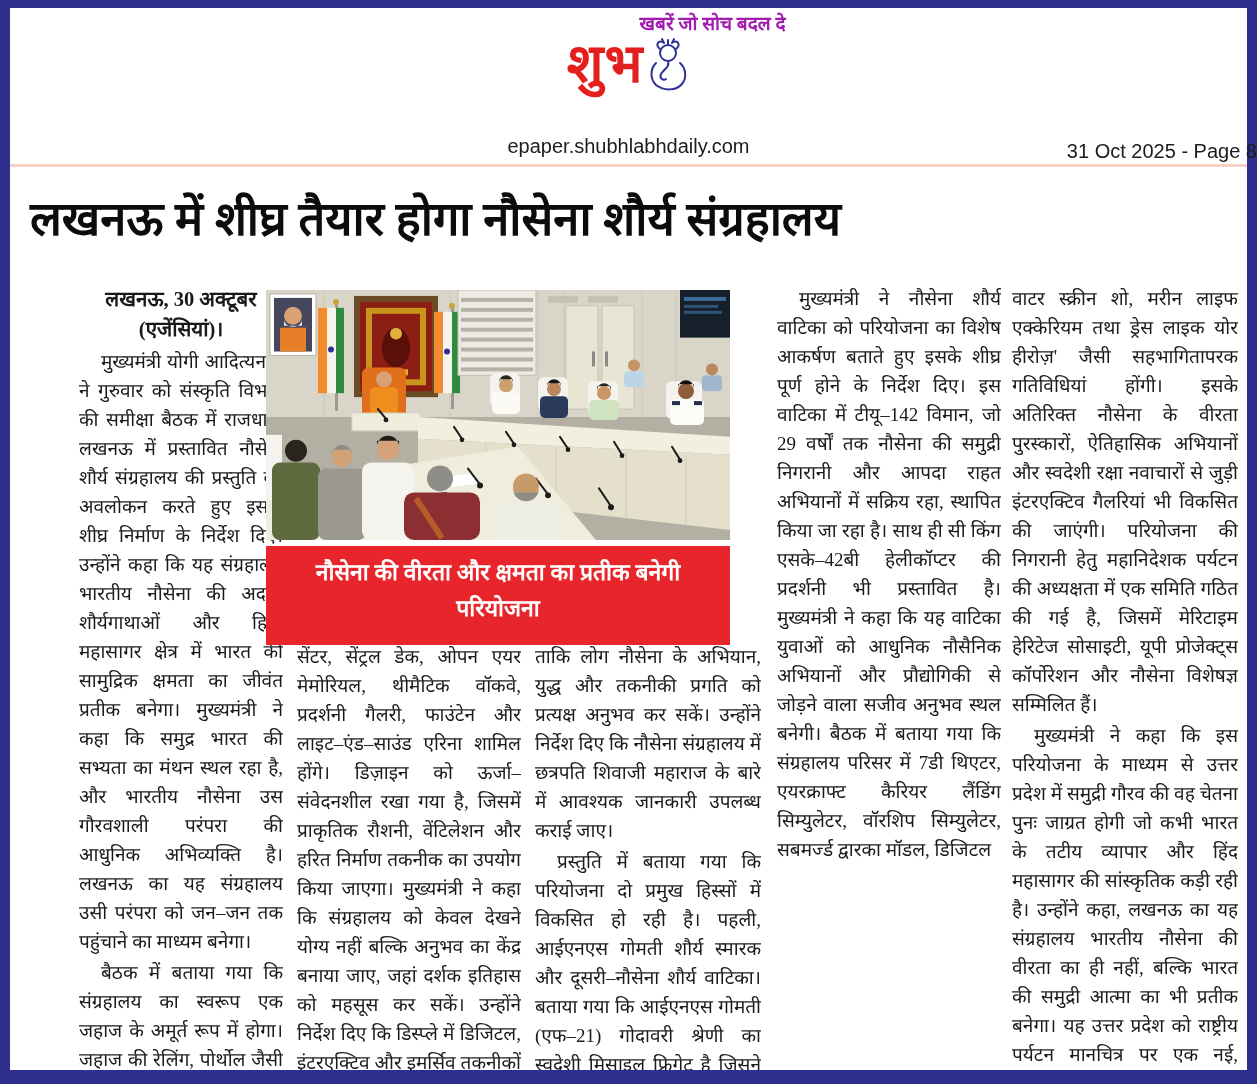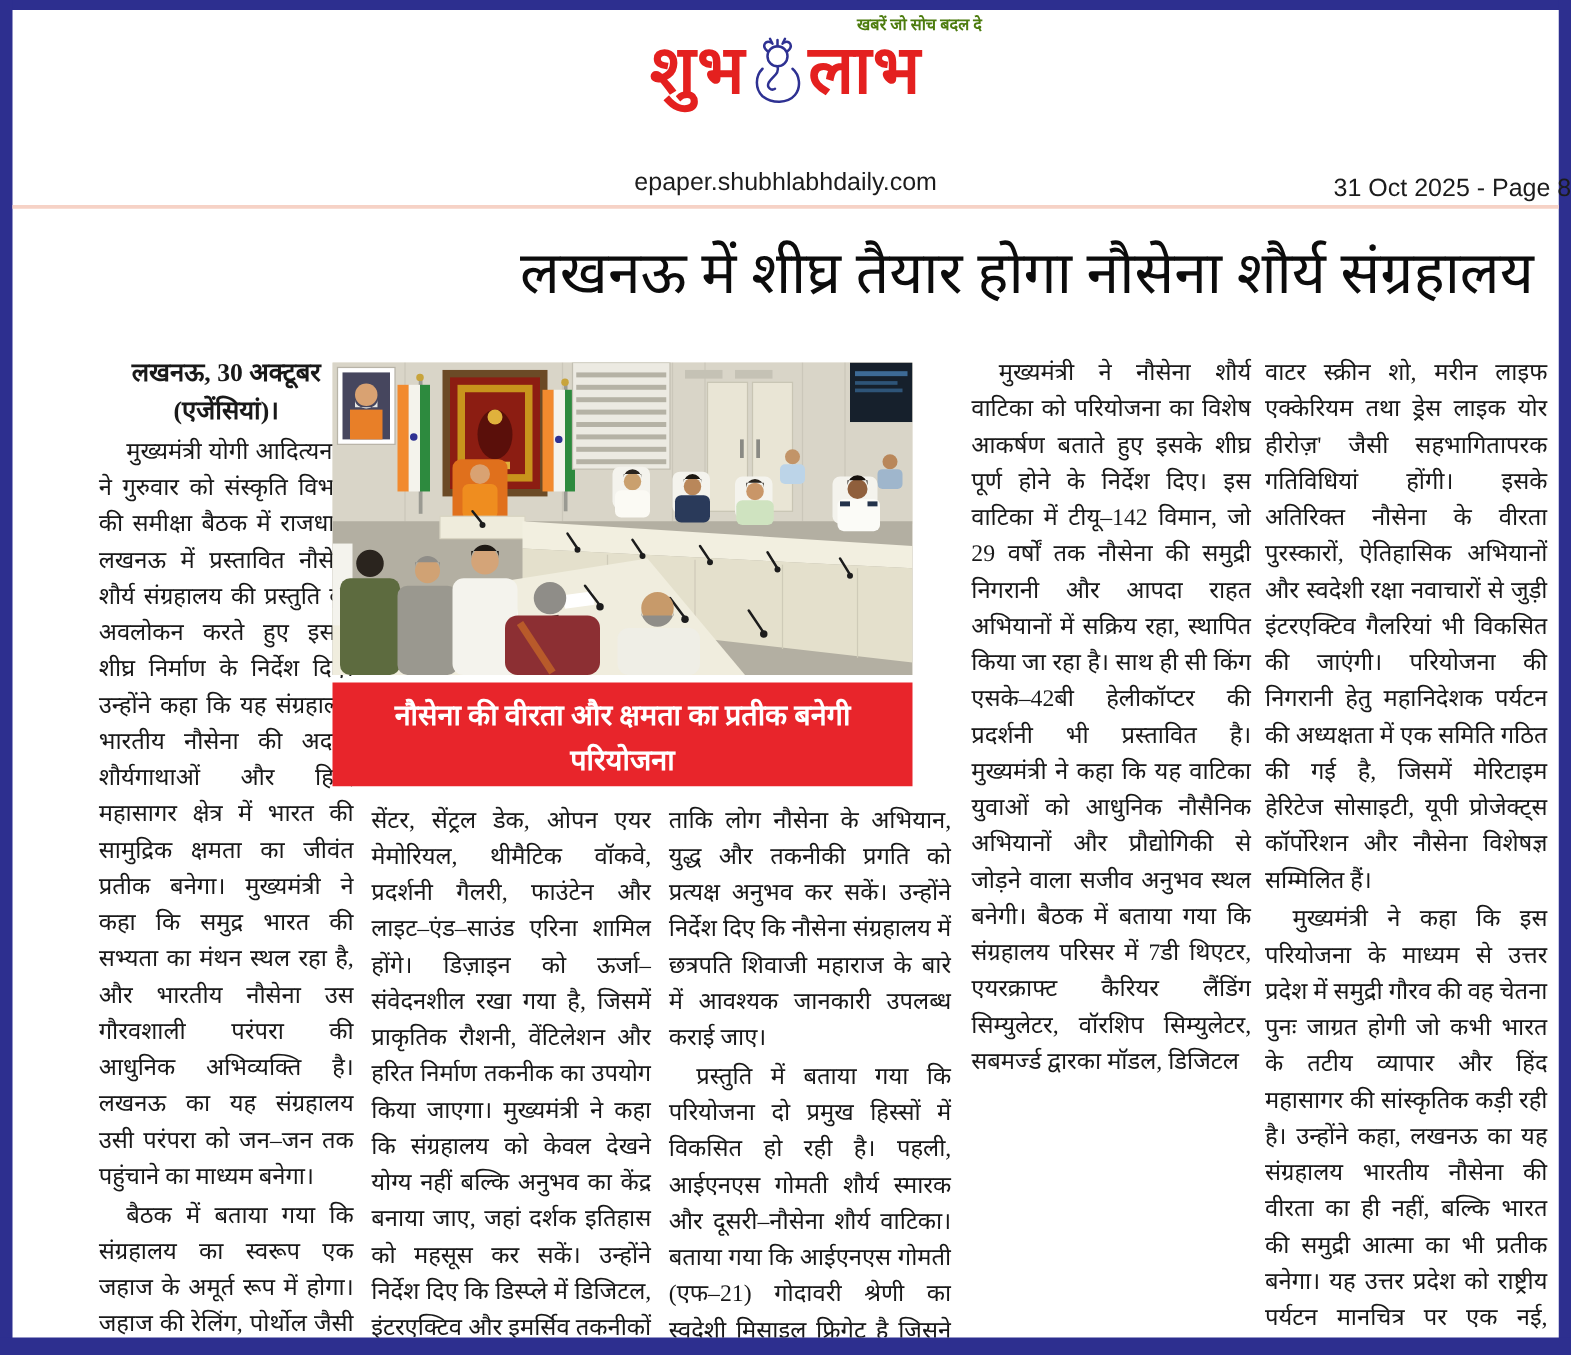--- a/index.html
+++ b/index.html
@@ -6,45 +6,45 @@
   body{width:1257px;height:1084px;background:#ffffff;font-family:"Liberation Serif","DejaVu Serif",serif;overflow:hidden;}
   .page{position:relative;width:1257px;height:1084px;background:#ffffff;}
   .frame{position:absolute;background:#2d2f8f;}
   .frame-top{left:0;top:0;width:1257px;height:8px;}
   .frame-left{left:0;top:0;width:10px;height:1084px;}
   .frame-right{left:1247px;top:0;width:10px;height:1084px;}
   .frame-bottom{left:0;top:1070px;width:1257px;height:14px;}
 
   .masthead{position:absolute;left:0;top:10px;width:1257px;display:flex;justify-content:center;}
   .mast-inner{width:318px;}
-  .tagline{text-align:right;color:#4d7c0f;font-weight:bold;font-size:13px;padding-right:2px;}
+  .tagline{text-align:right;color:#a21caf;font-weight:bold;font-size:19px;padding-right:2px;}
   .logo-row{display:flex;align-items:center;justify-content:center;gap:3px;margin-top:1px;}
   .logo-word{color:#e4201f;font-weight:bold;font-size:54px;line-height:1.0;letter-spacing:1px;}
   .ganesh{display:inline-block;width:44px;height:54px;}
   .subtitle{text-align:right;color:#d21a1a;font-weight:bold;font-size:15px;margin-top:2px;padding-right:2px;}
 
   .site-line{position:absolute;left:0;top:116px;width:1257px;text-align:center;font-family:"Liberation Sans","DejaVu Sans",sans-serif;font-size:20px;color:#1c1c1c;margin-top:19px;}
   .date-line{position:absolute;left:0;top:140px;width:1257px;text-align:right;font-family:"Liberation Sans","DejaVu Sans",sans-serif;font-size:20px;color:#1c1c1c;}
   .pink-rule{position:absolute;left:10px;top:164px;width:1237px;height:3px;background:#f6d2c6;}
 
-  .headline{position:absolute;left:30px;top:190px;width:1197px;margin:0;text-align:right;font-size:47px;line-height:1.25;font-weight:normal;color:#0c0c0c;}
+  .headline{position:absolute;left:30px;top:190px;width:1197px;margin:0;text-align:left;font-size:47px;line-height:1.25;font-weight:bold;color:#0c0c0c;}
 
   .col{position:absolute;text-align:justify;font-size:19px;line-height:29px;color:#191919;overflow:hidden;margin-left:33px;}
   .col1{left:46px;top:284px;width:204px;height:786px;}
   .col2{left:264px;top:642px;width:224px;height:428px;}
   .col3{left:502px;top:642px;width:226px;height:428px;}
   .col4{left:744px;top:284px;width:224px;height:786px;}
   .col5{left:979px;top:284px;width:226px;height:786px;}
   .col p{margin:0 0 2px 0;}
   .indent{text-indent:22px;}
   .dateline{text-align:center;font-weight:bold;font-size:20.5px;line-height:30px;margin-bottom:3px !important;}
 
   .photo{position:absolute;left:266px;top:290px;width:464px;height:250px;margin:0;background:#d9d5c8;}
   .photo svg{display:block;}
-  .caption{position:absolute;left:266px;top:546px;width:464px;box-sizing:border-box;background:#e8252b;color:#ffffff;font-weight:bold;font-size:23px;line-height:1.55;text-align:center;padding:9px 26px 3px 26px;}
+  .caption{position:absolute;left:266px;top:546px;width:464px;box-sizing:border-box;background:#e8252b;color:#ffffff;font-weight:bold;font-size:23px;line-height:1.55;text-align:center;padding:9px 26px 19px 26px;}
 </style>
 </head>
 <body>
 
 <div class="page">
 
   <div class="frame frame-top"></div>
   <div class="frame frame-left"></div>
   <div class="frame frame-right"></div>
   <div class="frame frame-bottom"></div>
@@ -59,21 +59,20 @@
             <g fill="none" stroke="#2e3192" stroke-width="2" stroke-linecap="round">
               <circle cx="22" cy="16" r="8"></circle>
               <path d="M14,12 C 9,8 12,3 17,5"></path>
               <path d="M30,12 C 35,8 32,3 27,5"></path>
               <path d="M22,24 C 24,30 18,32 15,37 C 13,41 17,44 20,42"></path>
               <path d="M10,26 C 4,32 4,42 10,48 C 18,54 30,54 36,47 C 41,41 40,31 34,26"></path>
               <path d="M22,8 L22,3 M18,6 L16,2 M26,6 L28,2"></path>
             </g>
           </svg>
         </span>
-        <span class="logo-word">लाभ</span>
       </div>
     </div>
   </header>
 
   <div class="site-line">epaper.shubhlabhdaily.com</div>
   <div class="date-line">31 Oct 2025 - Page 8</div>
   <div class="pink-rule"></div>
 
   <h1 class="headline">लखनऊ में शीघ्र तैयार होगा नौसेना शौर्य संग्रहालय</h1>
 

